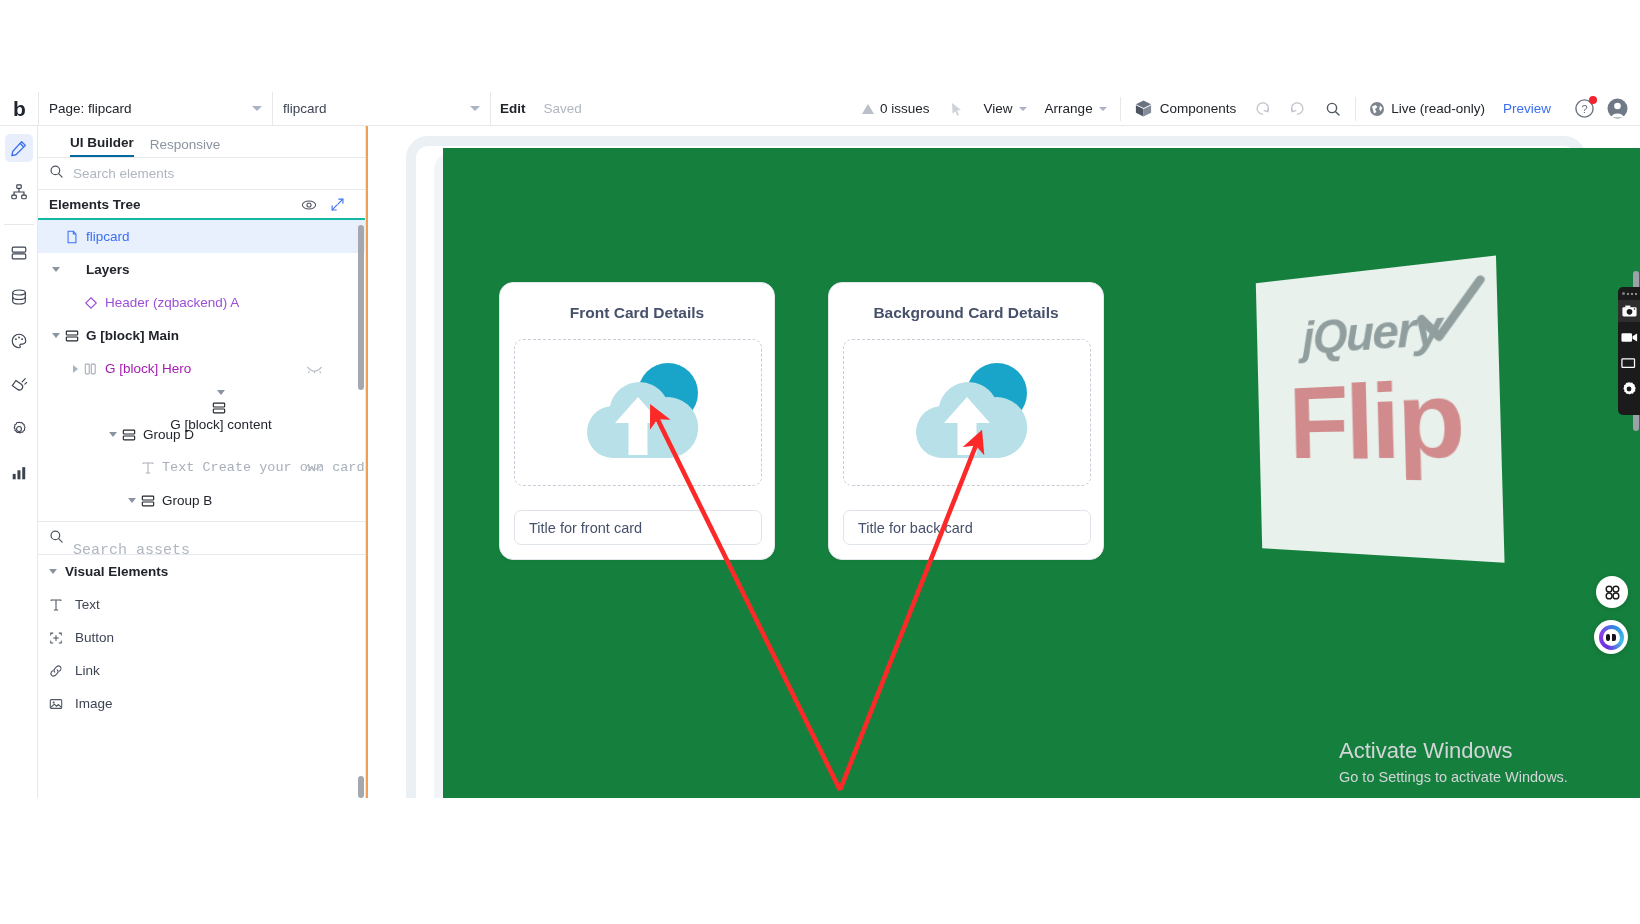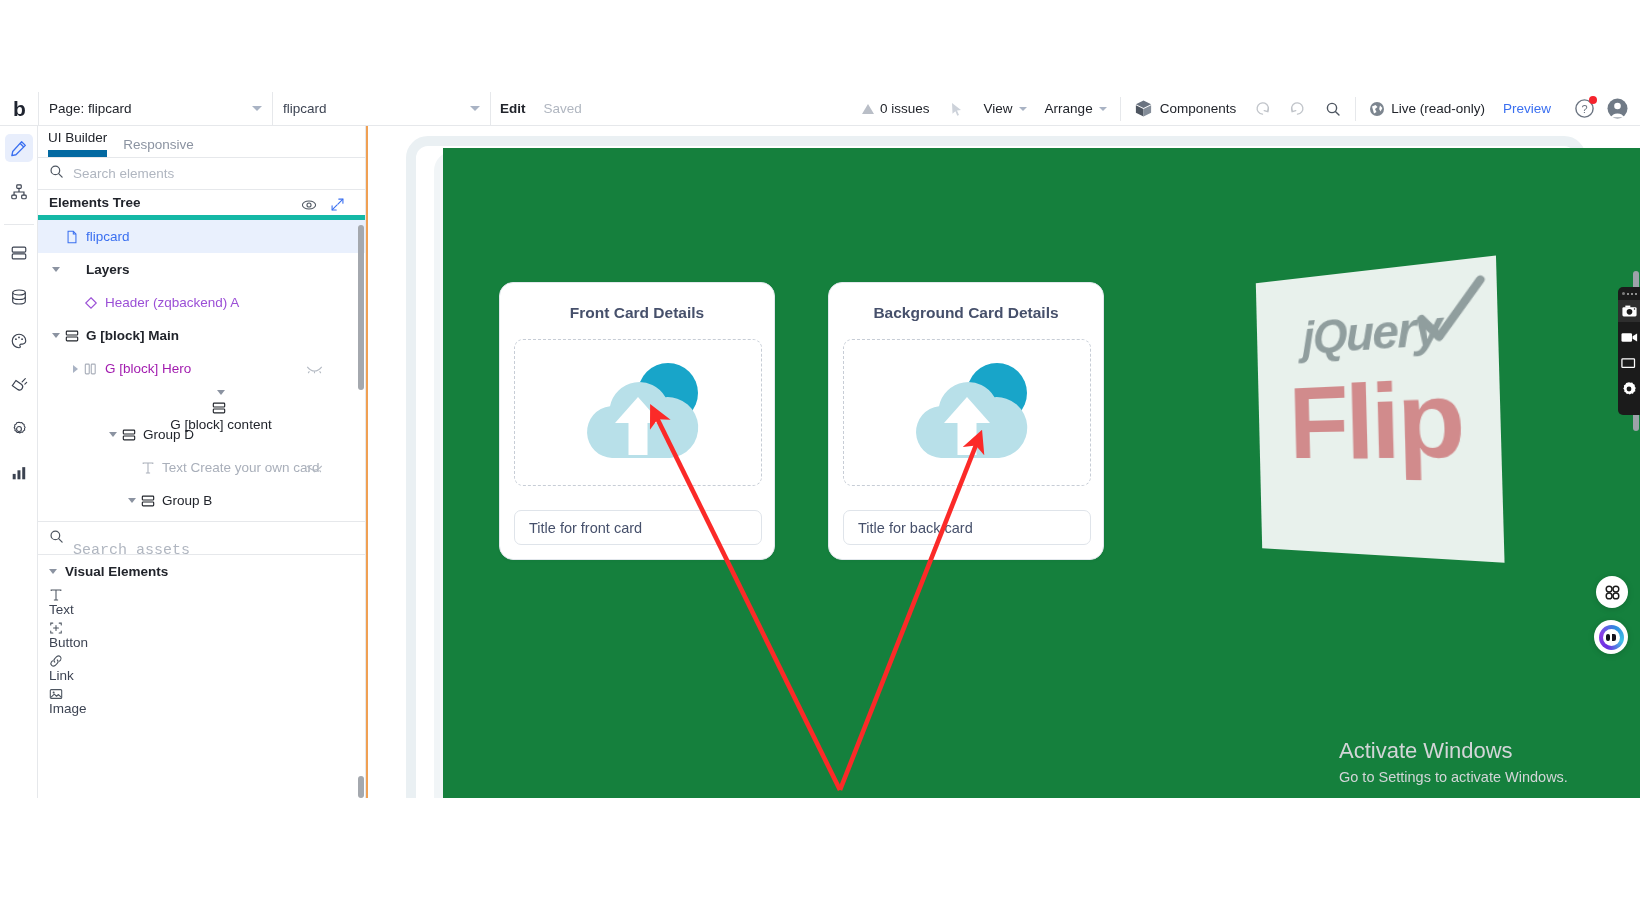--- a/index.html
+++ b/index.html
@@ -64,31 +64,31 @@
   .rail-btn.active { background: #e8eefc; }
   .rail-div { width: 30px; height: 1px; background: #e6e8eb; margin: 2px 0 14px; }
 
   
   .sidebar {
     position: absolute; left: 38px; top: 126px; width: 328px; height: 672px;
     background: #ffffff; border-right: 1px solid #e6e8eb;
   }
   .sb-tabs { height: 32px; display: flex; align-items: flex-end; padding: 0 10px; border-bottom: 1px solid #e6e8eb; }
   .sb-tab { font-size: 13.5px; padding: 0 0 5px 0; margin-right: 16px; color: #8b93a1; }
-  .sb-tab.active { color: #21242b; font-weight: 400; border-bottom: 7px solid #0369a1; }
+  .sb-tab.active { color: #21242b; font-weight: 700; border-bottom: 2px solid #0369a1; margin-left: 22px; }
   .sb-search { height: 32px; display: flex; align-items: center; padding: 0 11px; border-bottom: 1px solid #e6e8eb; }
   .sb-search input {
     border: none; outline: none; font-size: 13.5px; color: #21242b;
     font-family: "Liberation Sans", sans-serif; margin-left: 9px; width: 250px; background: transparent;
   }
   .sb-search input::placeholder { color: #b0b6c0; }
 
   .tree-head {
     height: 30px; display: flex; align-items: center; padding: 0 11px;
-    border-bottom: 5px solid #14b8a6; position: relative;
+    border-bottom: 2px solid #14b8a6; position: relative;
   }
   .tree-head .t { font-size: 13.5px; font-weight: 700; color: #21242b; }
   .tree-head .eye { position: absolute; right: 48px; top: 7px; }
   .tree-head .exp { position: absolute; right: 20px; top: 7px; }
 
   .tree-body { height: 301px; overflow: hidden; position: relative; }
   .tree-row { height: 33px; display: flex; align-items: center; font-size: 13.5px; color: #3d4453; padding-right: 10px; position: relative; }
   .tree-row.selected { background: #e9f0fd; }
   .tree-row .tw { width: 14px; display: flex; align-items: center; justify-content: center; flex: 0 0 14px; }
   .tree-row .ico { width: 18px; display: flex; align-items: center; justify-content: center; flex: 0 0 18px; margin-right: 5px; }
@@ -100,21 +100,21 @@
   .tree-scroll { position: absolute; right: 1px; top: 5px; width: 6px; height: 165px; background: #a4a8ae; border-radius: 3px; }
 
   .assets-search { height: 34px; display: flex; align-items: center; padding: 0 11px; border-top: 1px solid #e6e8eb; border-bottom: 1px solid #e6e8eb; }
   .assets-search input {
     border: none; outline: none; font-size: 15px; color: #21242b;
     font-family: Liberation Mono, monospace; margin-left: 9px; width: 250px; background: transparent; margin-top: 24px;
   }
   .assets-search input::placeholder { color: #b0b6c0; }
 
   .asset-group { height: 33px; display: flex; align-items: center; padding: 0 11px; font-size: 13.5px; font-weight: 700; color: #21242b; }
-  .asset-row { height: 33px; display: flex; padding: 0 11px; font-size: 13.5px; color: #3d4453; flex-direction: column; }
+  .asset-row { height: 33px; display: flex; align-items: center; padding: 0 11px; font-size: 13.5px; color: #3d4453; }
   .asset-row .ico { width: 20px; display: flex; align-items: center; justify-content: flex-start; margin-right: 6px; }
   .asset-scroll { position: absolute; right: 1px; bottom: 0px; width: 6px; height: 22px; background: #a4a8ae; border-radius: 3px; }
 
   .sb-orange { position: absolute; left: 366px; top: 126px; width: 1.6px; height: 672px; background: #f0a053; }
 
   
   .canvas { position: absolute; left: 368px; top: 126px; width: 1272px; height: 672px; background: #ffffff; overflow: hidden; }
   .canvas-frame-outer {
     position: absolute; left: 38px; top: 10px; width: 1180px; height: 690px;
     border: 10px solid #eaf0f3; border-radius: 22px; background: transparent;
@@ -468,21 +468,21 @@
               <span class="tri-down"></span>
             </span>
             <span class="ico">
               <svg viewBox="0 0 16 16" width="14" height="14">
                 <rect x="1.5" y="2.5" width="13" height="4.4" rx="0.9" fill="none" stroke="#21242b" stroke-width="1.3"></rect>
                 <rect x="1.5" y="9.1" width="13" height="4.4" rx="0.9" fill="none" stroke="#21242b" stroke-width="1.3"></rect>
               </svg>
             </span>
             <span class="lbl" style="color: rgb(33, 36, 43);">Group D</span>
           </div>
-          <div class="tree-row" style="padding-left: 87px;">
+          <div class="tree-row" style="padding-left: 87px; font-family: Liberation Mono, monospace;">
             <span class="tw"></span>
             <span class="ico">
               <svg viewBox="0 0 16 16" width="14" height="14">
                 <path d="M2.5 3.5 V2.2 h11 V3.5 M8 2.4 V13.6 M5.6 13.7 h4.8" fill="none" stroke="#a9afba" stroke-width="1.2"></path>
               </svg>
             </span>
             <span class="lbl" style="color: rgb(169, 175, 186);">Text Create your own card</span>
             <span class="hidden-ico"><svg viewBox="0 0 20 12" width="17" height="11">
                 <path d="M1.5 4 q4 5 8.5 5 t8.5-5" fill="none" stroke="#b4bac3" stroke-width="1.3"></path>
                 <path d="M4 9.3 L2.6 11.4 M16 9.3 L17.4 11.4 M10 9.2 V11.6" stroke="#b4bac3" stroke-width="1.3"></path>

